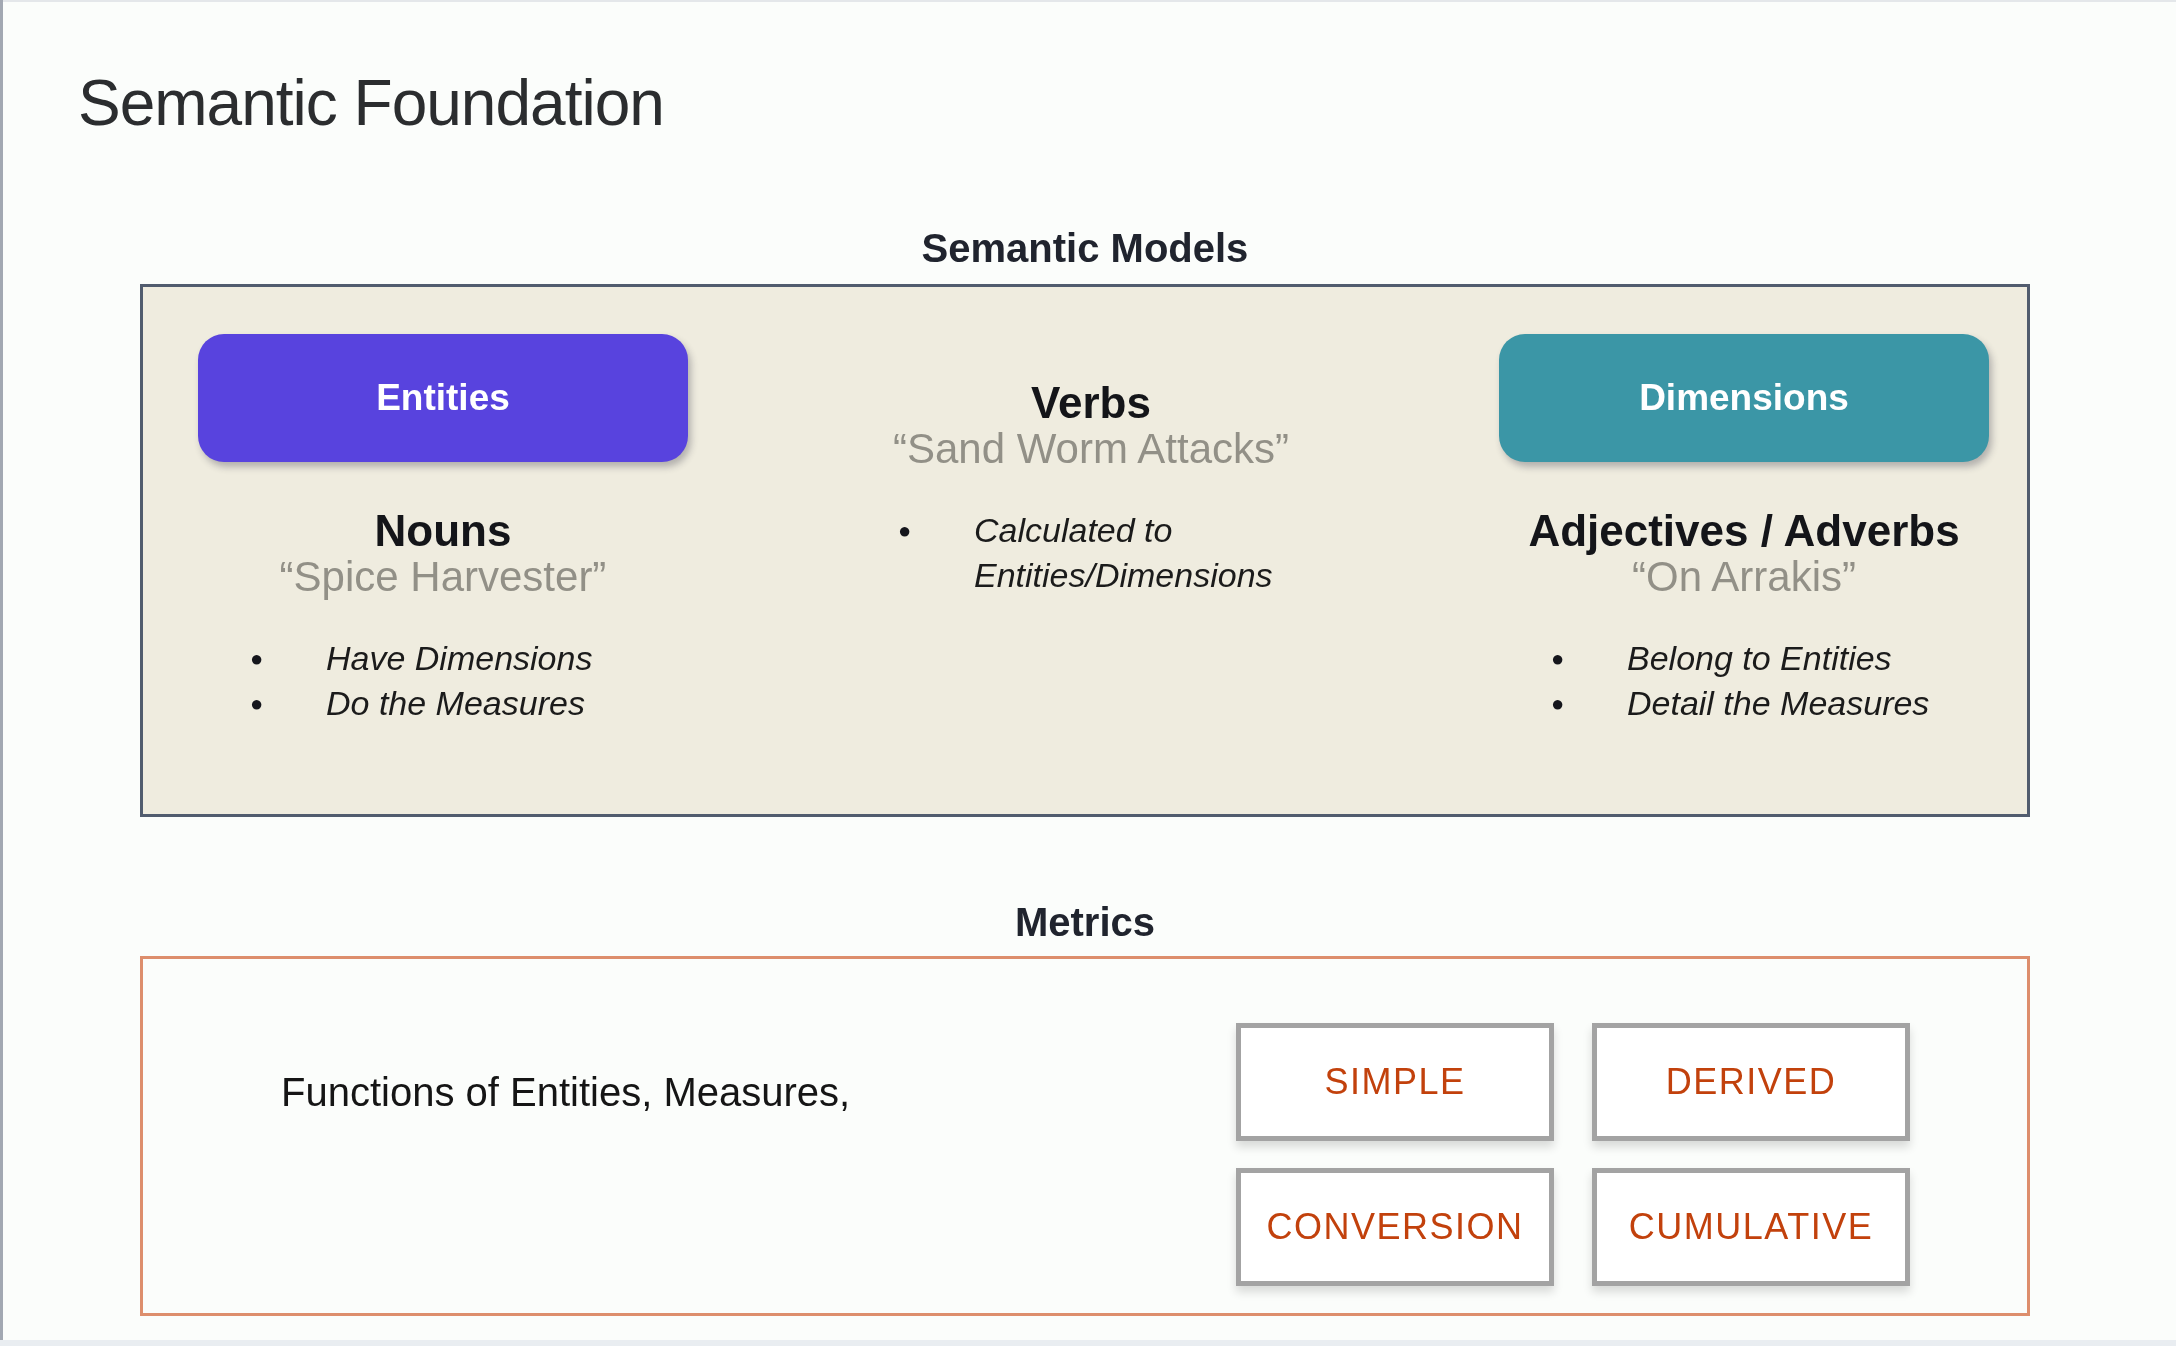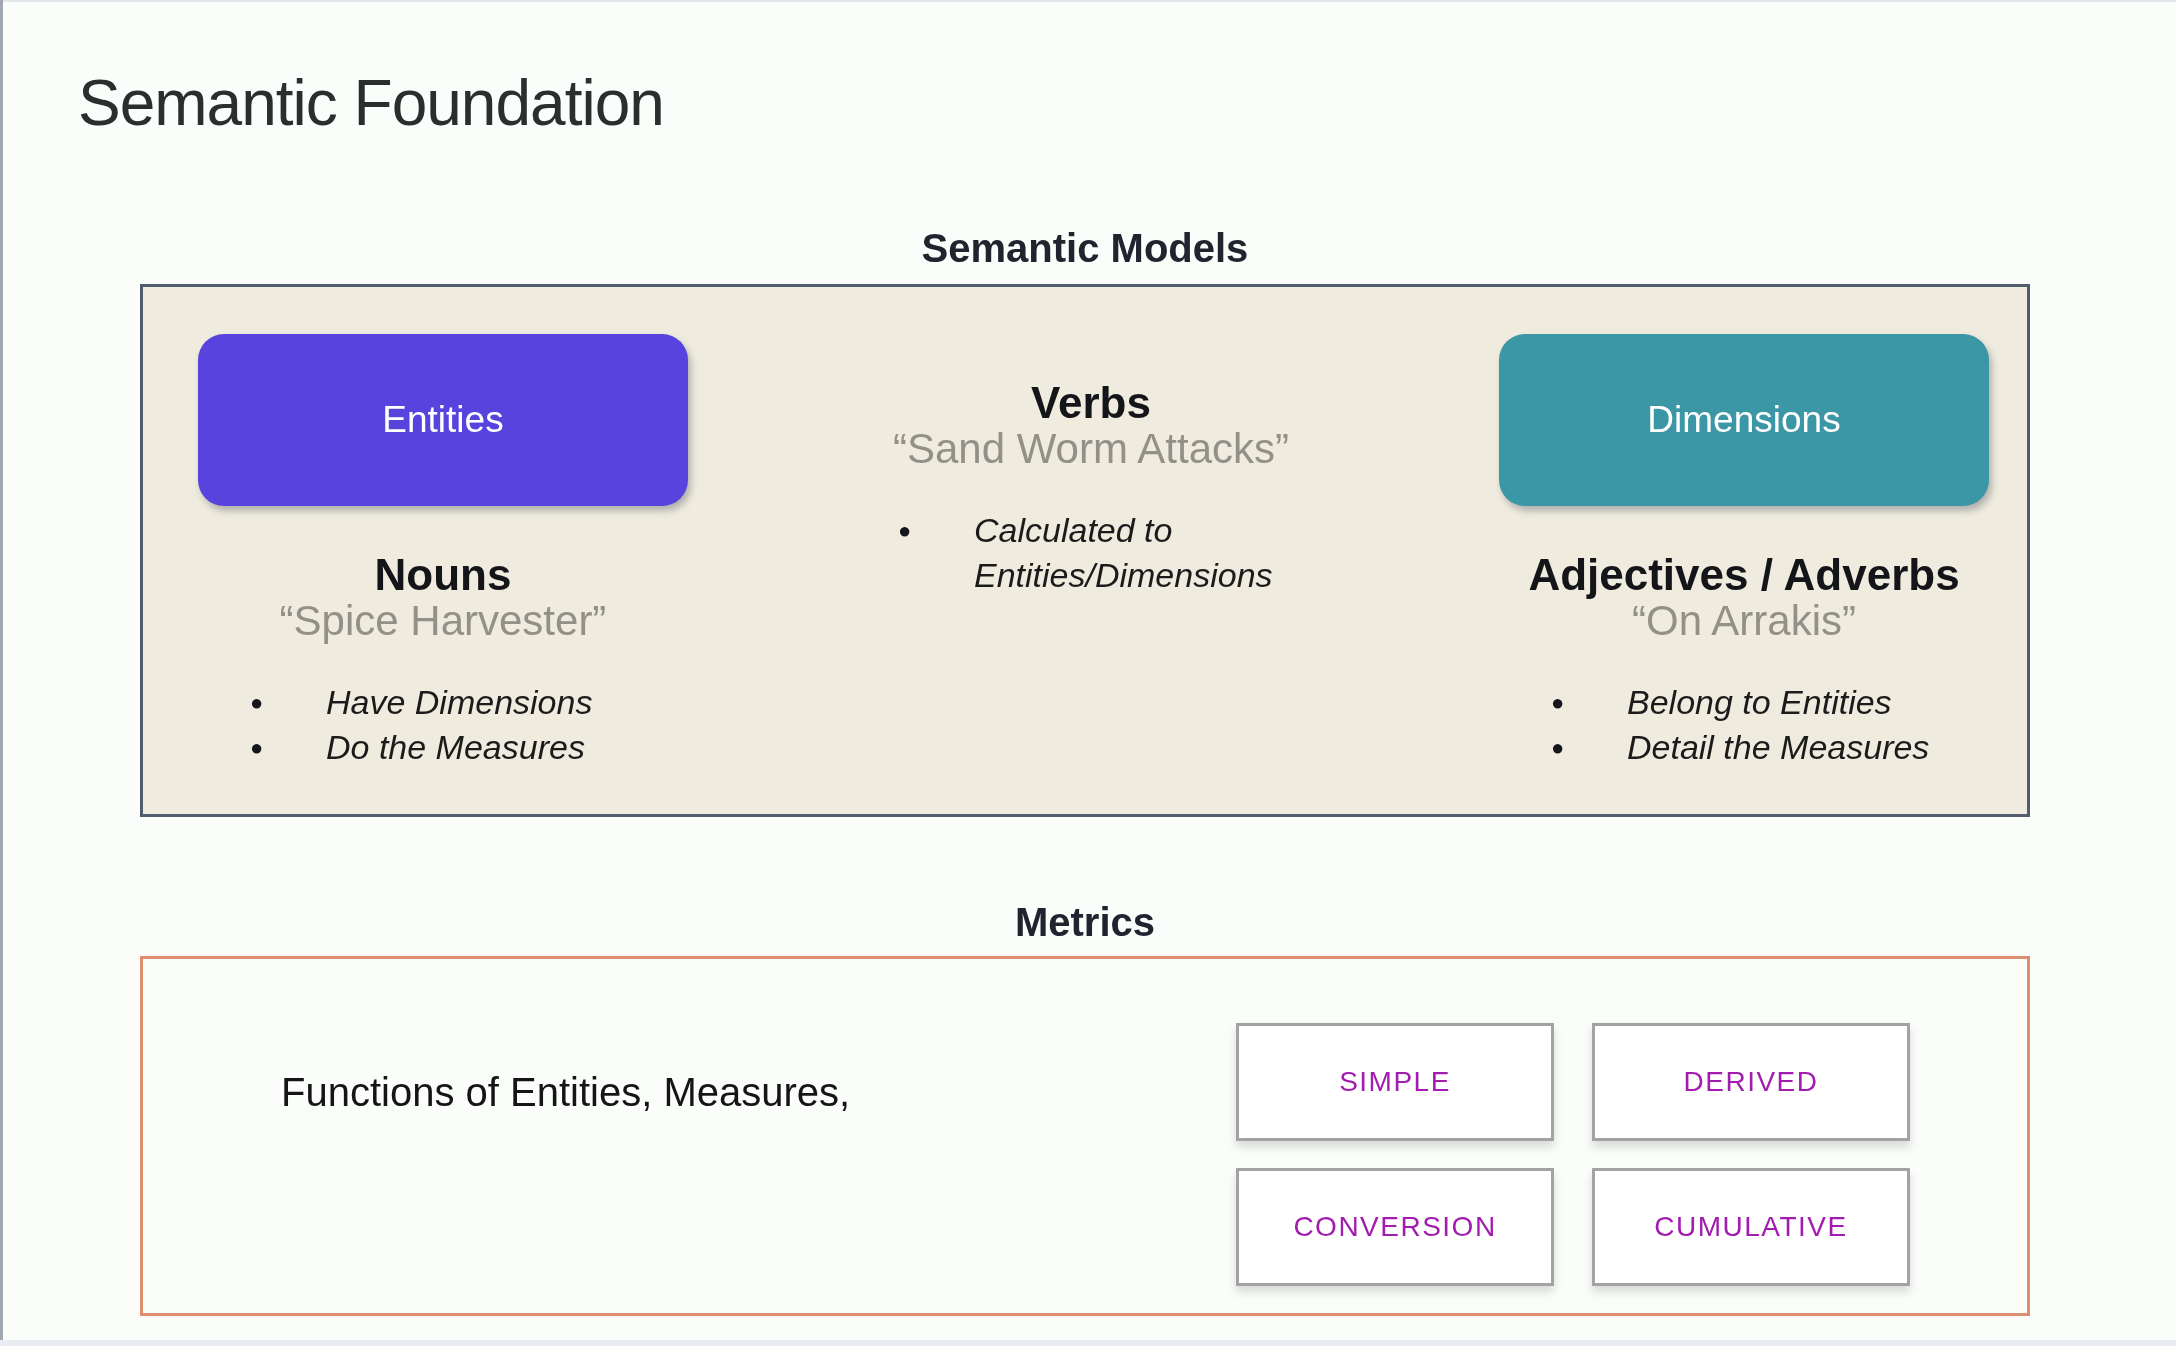--- a/index.html
+++ b/index.html
@@ -57,28 +57,28 @@
   .model-col {
     position: absolute;
     top: 47px;
     width: 490px;
   }
   .col-entities   { left: 55px;  }
   .col-measures   { left: 703px; }
   .col-dimensions { left: 1356px; }
 
   .model-btn {
-    height: 172px;
+    height: 128px;
     border-radius: 26px;
     display: flex;
     align-items: center;
     justify-content: center;
     color: #ffffff;
     font-size: 37px;
-    font-weight: 400;
+    font-weight: 700;
     box-shadow: 3px 5px 7px rgba(40, 40, 60, 0.30);
   }
 
   .model-role {
     margin-top: 46px;
     text-align: center;
     font-size: 44px;
     font-weight: 700;
     line-height: 46px;
     color: #141519;
@@ -136,27 +136,27 @@
     top: 64px;
     display: grid;
     grid-template-columns: 318px 318px;
     grid-auto-rows: 118px;
     column-gap: 38px;
     row-gap: 27px;
   }
   .metric-box {
     box-sizing: border-box;
     background: #ffffff;
-    border: 3px solid #a3a3a3;
+    border: 5px solid #a3a3a3;
     display: flex;
     align-items: center;
     justify-content: center;
-    font-size: 28px;
+    font-size: 36px;
     letter-spacing: 1.5px;
-    color: #a21caf;
+    color: #c2410c;
     box-shadow: 0 6px 9px rgba(0,0,0,0.14);
   }
 </style>
 </head>
 <body>
 
 <div class="slide">
 
   <div class="edge-top"></div>
   <div class="edge-left"></div>

